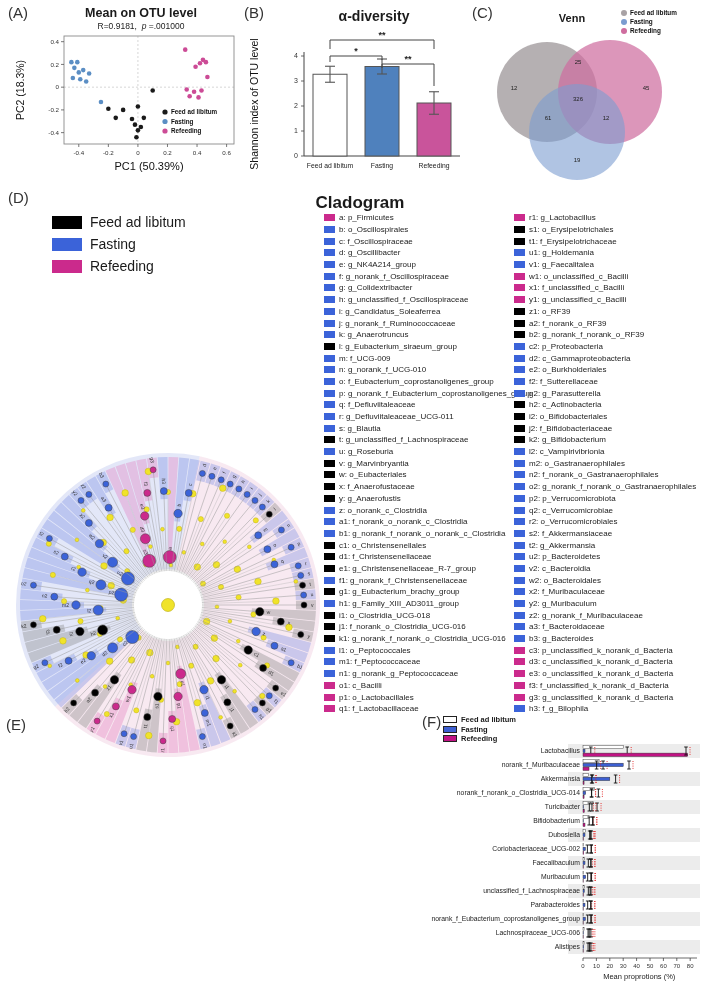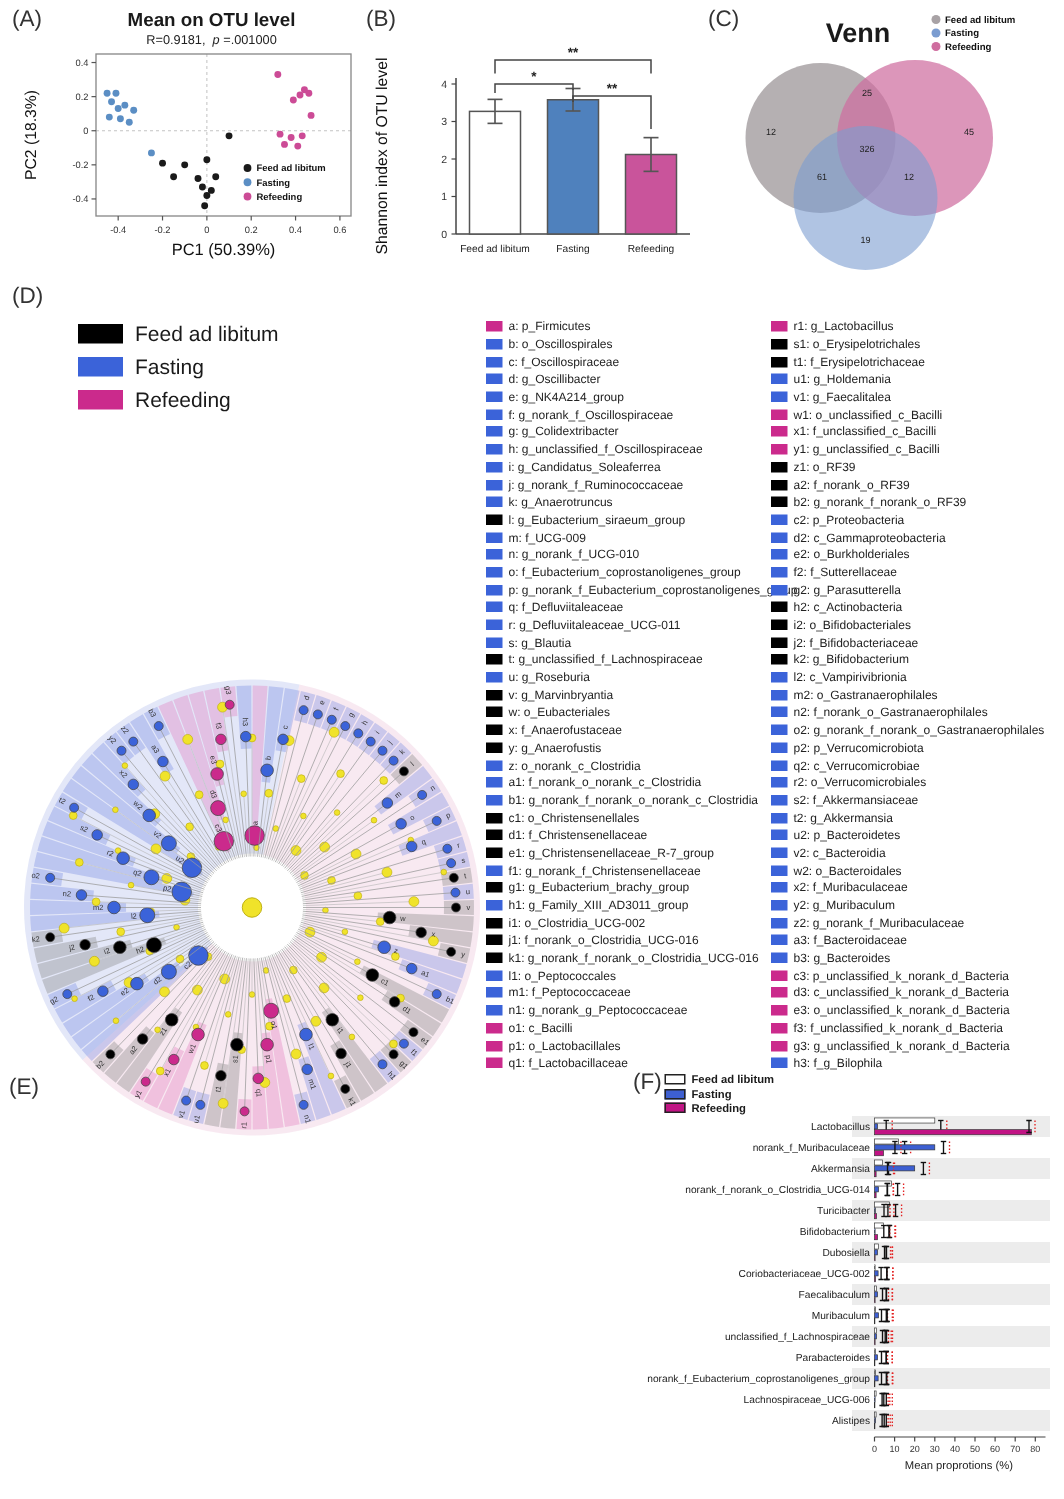--- a/index.html
+++ b/index.html
@@ -9,21 +9,21 @@
   svg{position:absolute;overflow:visible;}
   svg text{font-family:"Liberation Sans",sans-serif;}
   .plabel{position:absolute;font-size:15px;color:#333;}
   .ptitle{position:absolute;text-align:center;}
   #panelA{left:8px;top:4px;width:232px;height:176px;}
   #titleA{left:40px;top:2px;width:186px;font-size:12.5px;font-weight:600;}
   #subA{position:absolute;left:40px;top:17px;width:186px;font-size:8.5px;text-align:center;color:#222;}
   #panelB{left:244px;top:4px;width:226px;height:176px;}
   #titleB{left:40px;top:4px;width:180px;font-size:14px;font-weight:600;}
   #panelC{left:472px;top:4px;width:237px;height:176px;}
-  #titleC{left:30px;top:8px;width:140px;font-size:18px;font-weight:600;}
+  #titleC{left:30px;top:8px;width:140px;font-size:11px;font-weight:600;}
   #panelD{left:0px;top:185px;width:709px;height:535px;}
   #titleD{left:260px;top:8px;width:200px;font-size:17px;font-weight:600;}
   .gleg{position:absolute;left:52px;top:26px;}
   .gleg .row{display:flex;align-items:center;height:22px;}
   .gleg .sw{width:30px;height:13px;margin-right:8px;display:inline-block;}
   .gleg .lbl{font-size:14px;}
   .taxcol{position:absolute;top:27px;}
   #taxcol1{left:324px;}
   #taxcol2{left:514px;text-align:center;}
   .taxrow{display:flex;align-items:center;height:11.7px;white-space:nowrap;}
@@ -115,20 +115,21 @@
         <text x="163" y="91.7" font-size="6.3" text-anchor="start" fill="#111" font-weight="bold">Fasting</text>
         <circle cx="157" cy="99" r="2.6" fill="#cc4b96"></circle>
         <text x="163" y="101.2" font-size="6.3" text-anchor="start" fill="#111" font-weight="bold">Refeeding</text>
         <text x="141" y="138" font-size="11" text-anchor="middle" fill="#111">PC1 (50.39%)</text>
         <text x="0" y="0" font-size="10.5" text-anchor="middle" fill="#111" transform="translate(16,58) rotate(-90)">PC2 (18.3%)</text>
       </svg>
   </section>
 
   <section id="panelB">
     <span class="plabel" style="left:0;top:0">(B)</span>
+    <div class="ptitle" id="titleB">α-diversity</div>
     <svg id="svgB" style="left:0;top:22px" width="226" height="154">
         <line x1="60" y1="26" x2="60" y2="130" stroke="#444" stroke-width="1"></line>
         <line x1="60" y1="130" x2="216" y2="130" stroke="#444" stroke-width="1"></line>
         <line x1="60" y1="130" x2="57" y2="130" stroke="#444" stroke-width="0.8"></line>
         <text x="54" y="132.4" font-size="7" text-anchor="end" fill="#333">0</text>
         <line x1="60" y1="105" x2="57" y2="105" stroke="#444" stroke-width="0.8"></line>
         <text x="54" y="107.4" font-size="7" text-anchor="end" fill="#333">1</text>
         <line x1="60" y1="80" x2="57" y2="80" stroke="#444" stroke-width="0.8"></line>
         <text x="54" y="82.4" font-size="7" text-anchor="end" fill="#333">2</text>
         <line x1="60" y1="55" x2="57" y2="55" stroke="#444" stroke-width="0.8"></line>
@@ -178,20 +179,21 @@
         <text x="158" y="11.2" font-size="6.4" text-anchor="start" fill="#111" font-weight="bold">Feed ad libitum</text>
         <circle cx="152" cy="18" r="3" fill="#7b9cd0"></circle>
         <text x="158" y="20.2" font-size="6.4" text-anchor="start" fill="#111" font-weight="bold">Fasting</text>
         <circle cx="152" cy="27" r="3" fill="#cf6d9f"></circle>
         <text x="158" y="29.2" font-size="6.4" text-anchor="start" fill="#111" font-weight="bold">Refeeding</text>
       </svg>
   </section>
 
   <section id="panelD">
     <span class="plabel" style="left:8px;top:4px">(D)</span>
+    <div class="ptitle" id="titleD">Cladogram</div>
     <div class="gleg" id="glegD">
         <div class="row">
           <span class="sw" style="background: rgb(0, 0, 0);"></span>
           <span class="lbl">Feed ad libitum</span>
         </div>
         <div class="row">
           <span class="sw" style="background: rgb(59, 99, 217);"></span>
           <span class="lbl">Fasting</span>
         </div>
         <div class="row">
@@ -852,21 +854,21 @@
         <div class="taxrow">
           <span class="sq" style="background: rgb(0, 0, 0);"></span>
           <span class="tx">g1: g_Eubacterium_brachy_group</span>
         </div>
         <div class="taxrow">
           <span class="sq" style="background: rgb(59, 99, 217);"></span>
           <span class="tx">h1: g_Family_XIII_AD3011_group</span>
         </div>
         <div class="taxrow">
           <span class="sq" style="background: rgb(0, 0, 0);"></span>
-          <span class="tx">i1: o_Clostridia_UCG-002</span>
+          <span class="tx">i1: o_Clostridia_UCG-018</span>
         </div>
         <div class="taxrow">
           <span class="sq" style="background: rgb(0, 0, 0);"></span>
           <span class="tx">j1: f_norank_o_Clostridia_UCG-016</span>
         </div>
         <div class="taxrow">
           <span class="sq" style="background: rgb(0, 0, 0);"></span>
           <span class="tx">k1: g_norank_f_norank_o_Clostridia_UCG-016</span>
         </div>
         <div class="taxrow">

